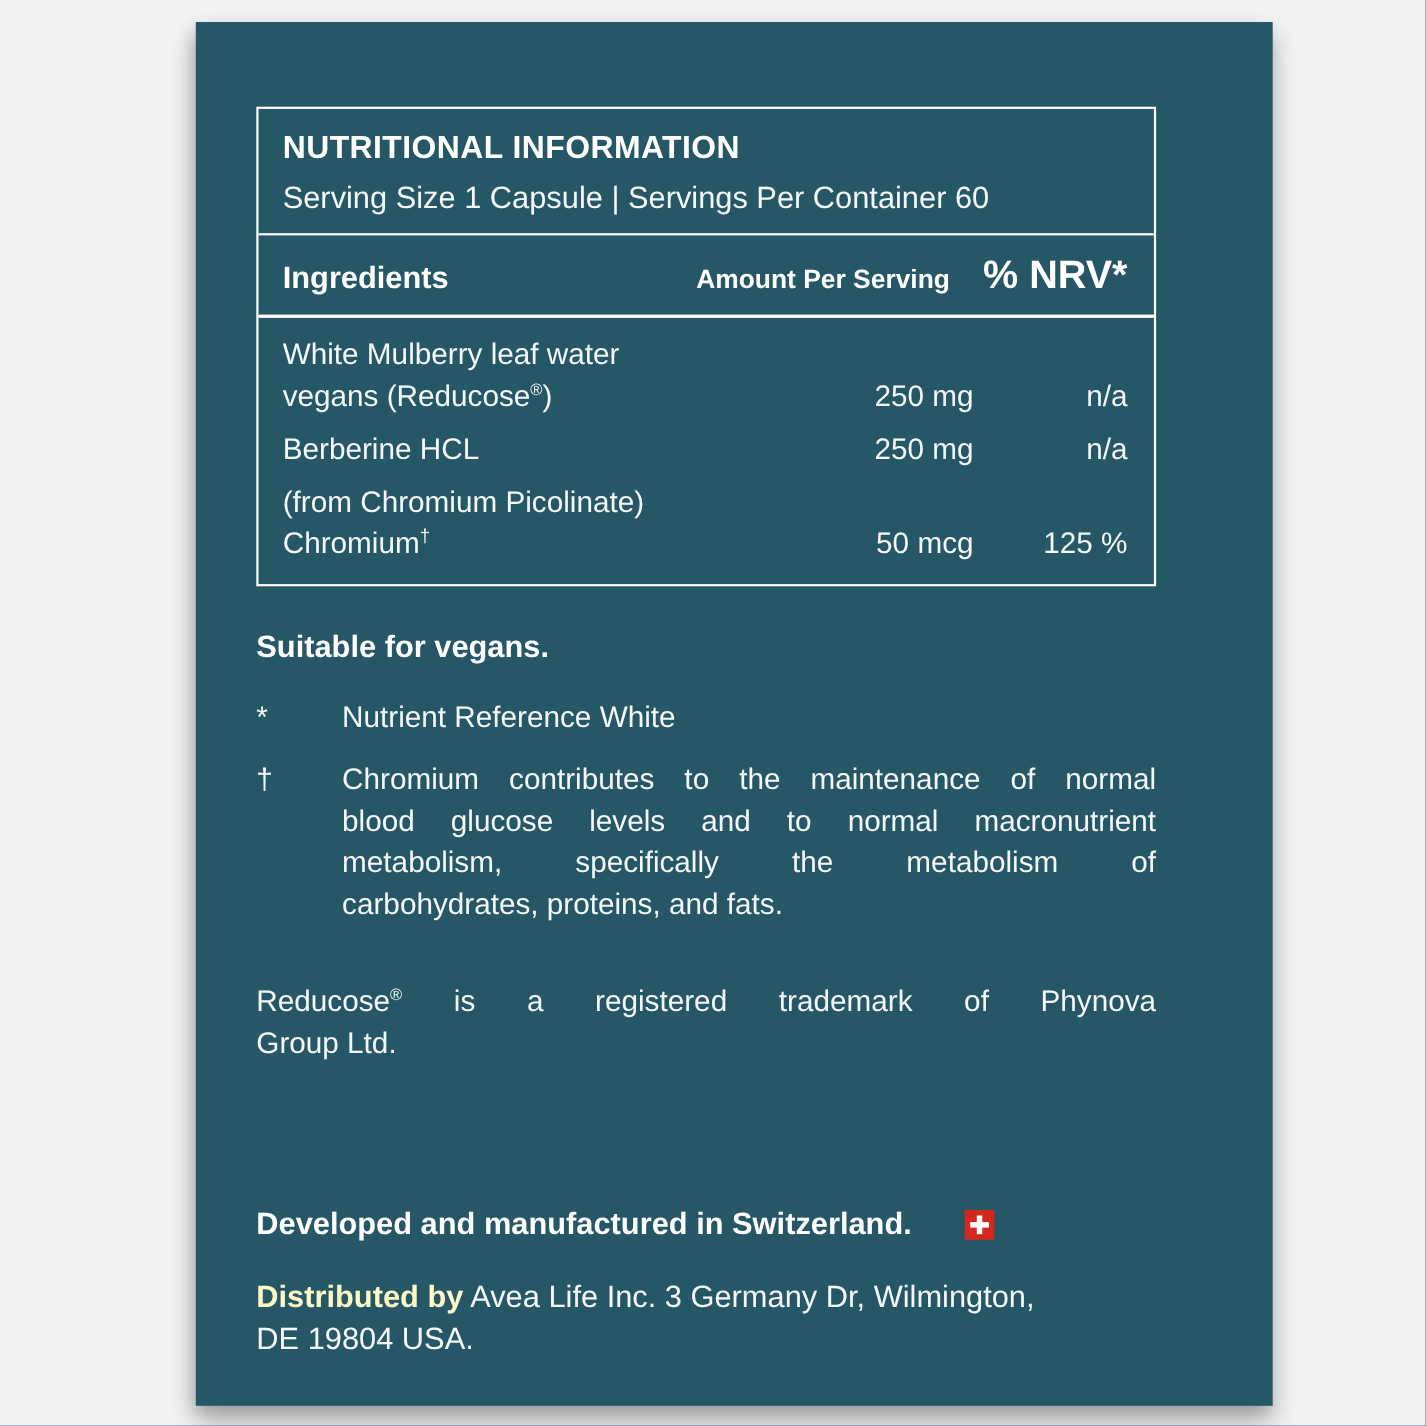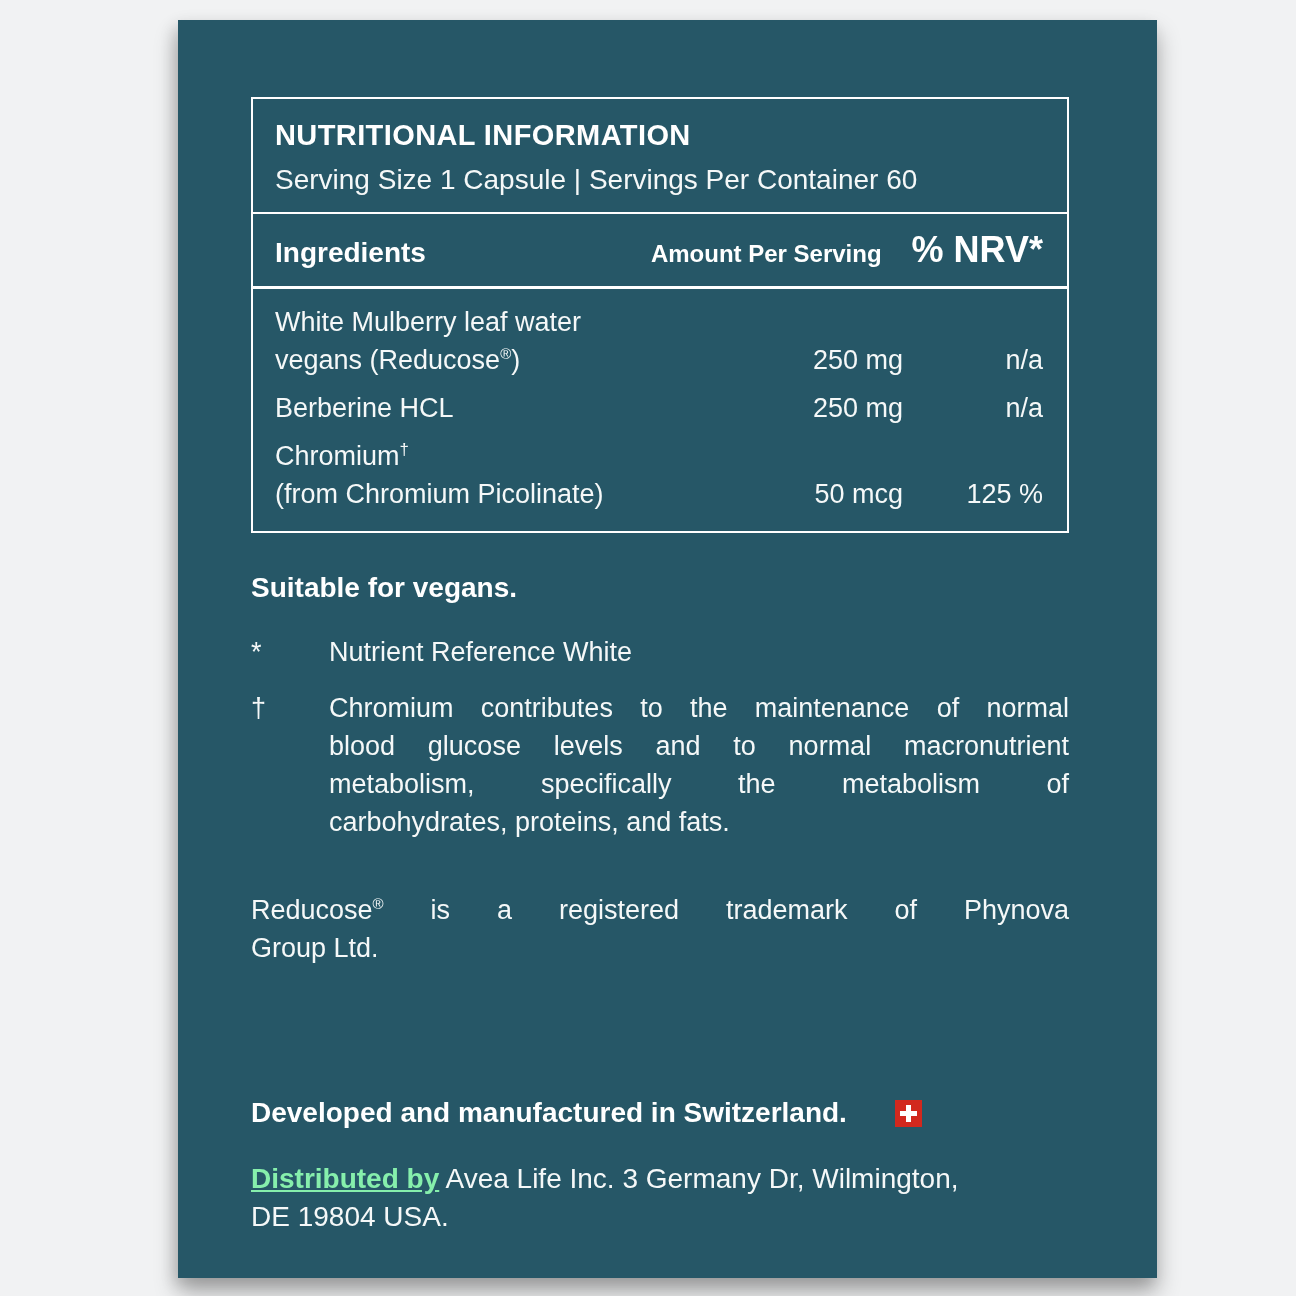--- a/index.html
+++ b/index.html
@@ -12,21 +12,21 @@
   }
   .panel {
     position: absolute;
     left: 178px; top: 20px;
     width: 979px; height: 1258px;
     background: #265767;
     color: #f5f8f8;
     box-shadow: 0 14px 22px rgba(0,0,0,0.30), -4px 6px 14px rgba(0,0,0,0.12);
     box-sizing: border-box;
   }
-  .content { padding: 77px 0 0 55px; width: 818px; margin-left: 18px; }
+  .content { padding: 77px 0 0 55px; width: 818px; }
 
   
   .nbox { border: 2px solid #ffffff; width: 818px; box-sizing: border-box; }
   .nbox-header { padding: 20px 22px 16px; border-bottom: 2px solid #ffffff; }
   .nbox-title { font-size: 29px; font-weight: bold; color: #ffffff; letter-spacing: 0.4px; }
   .nbox-serving { font-size: 28px; margin-top: 12px; }
   .cols-header {
     display: flex; align-items: baseline;
     padding: 15px 24px 15px 22px;
     border-bottom: 3px solid #ffffff;
@@ -60,21 +60,21 @@
   }
   .flag::before {
     content: ""; position: absolute; left: 11px; top: 5px;
     width: 5px; height: 17px; background: #ffffff;
   }
   .flag::after {
     content: ""; position: absolute; left: 5px; top: 11px;
     width: 17px; height: 5px; background: #ffffff;
   }
   .dist { margin-top: 28px; font-size: 28px; line-height: 38px; width: 818px; }
-  .dist b { color: #86efac; text-decoration: underline; }
+  .dist b { color: #fef9c3; }
 </style>
 </head>
 <body>
 
 <div class="panel">
   <div class="content">
 
     <section class="nbox">
       <header class="nbox-header">
         <div class="nbox-title">NUTRITIONAL INFORMATION</div>
@@ -99,22 +99,22 @@
         </div>
 
         <div class="trow">
           <div class="cell-name">Berberine HCL</div>
           <div class="cell-amt">250 mg</div>
           <div class="cell-nrv">n/a</div>
         </div>
 
         <div class="trow">
           <div class="cell-name">
+            <div>(from Chromium Picolinate)</div>
             <div><span>Chromium</span><sup class="dag">†</sup></div>
-            <div>(from Chromium Picolinate)</div>
           </div>
           <div class="cell-amt">50 mcg</div>
           <div class="cell-nrv">125 %</div>
         </div>
 
       </div>
     </section>
 
     <div class="vegan">Suitable for vegans.</div>
 

